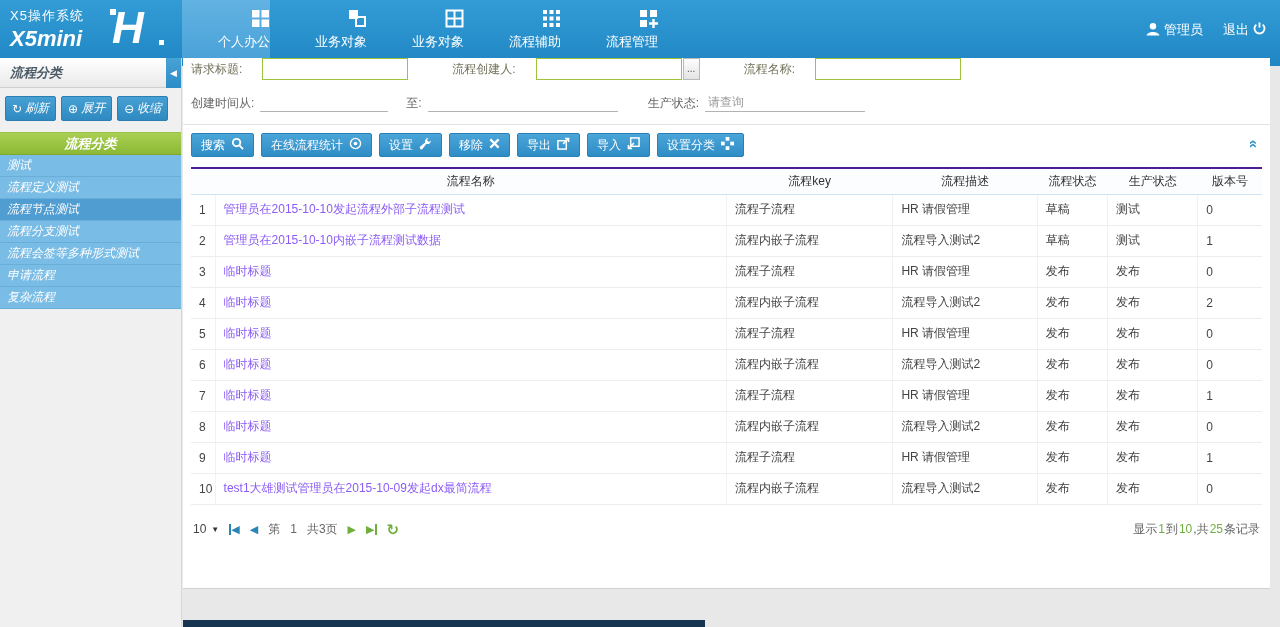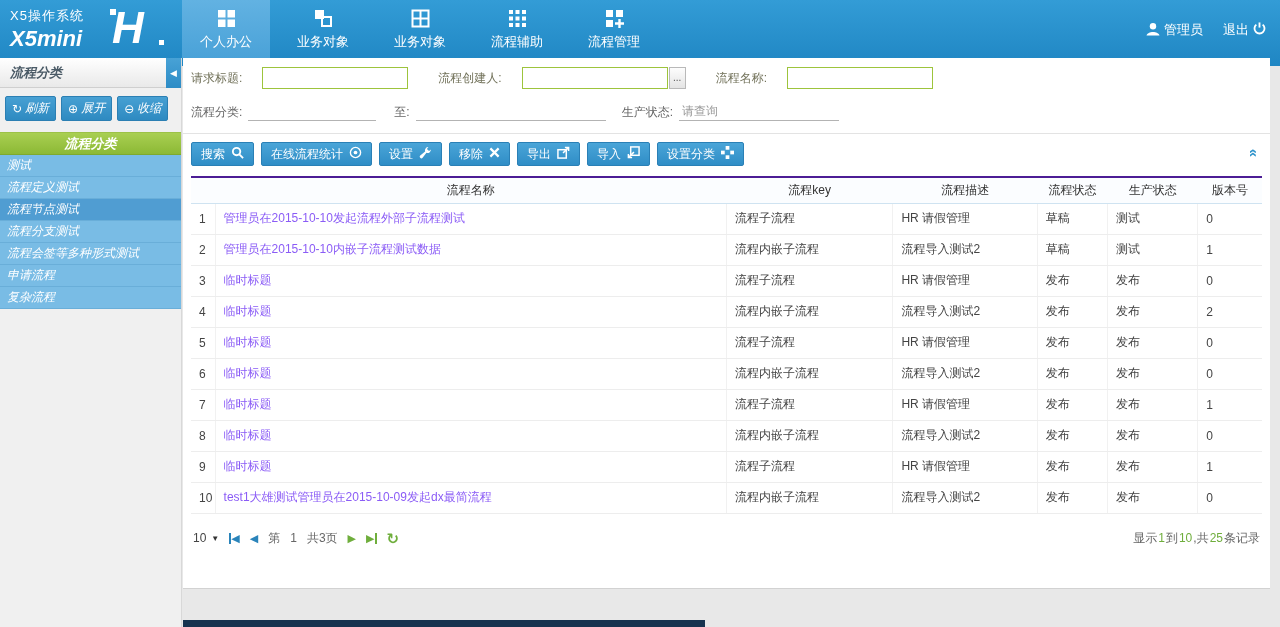--- a/index.html
+++ b/index.html
@@ -10,43 +10,43 @@
   .header{height:66px;background:linear-gradient(#339cd6,#1f86c3);position:relative;display:flex;}
   .logo-block{flex:0 0 182px;position:relative;color:#fff;padding:7px 0 0 10px;}
   .sys-title{font-size:13px;letter-spacing:1px;}
   .brand{font-size:22px;font-weight:bold;font-style:italic;margin-top:1px;}
   .logo-h{position:absolute;right:16px;top:3px;width:54px;height:50px;}
   .h-letter{font-size:44px;line-height:50px;font-weight:bold;font-style:italic;color:#fff;}
   .h-sq{position:absolute;background:#fff;}
   .sq1{left:-2px;top:6px;width:6px;height:6px;}
   .sq2{right:2px;bottom:8px;width:5px;height:5px;}
   .nav{display:flex;height:58px;}
-  .nav-item{width:88px;margin-right:9px;text-align:center;color:#fff;cursor:pointer;padding-top:9px;}
+  .nav-item{width:88px;margin-right:9px;text-align:right;color:#fff;cursor:pointer;padding-top:9px;}
   .nav-item.active{background:linear-gradient(#62b2e2,#4aa2d8);}
   .nav-icon{display:block;height:20px;}
   .nav-label{display:block;font-size:13px;margin-top:4px;}
   .header-right{position:absolute;right:14px;top:21px;display:flex;gap:20px;color:#fff;font-size:13px;}
   .hr-item{display:flex;align-items:center;gap:4px;cursor:pointer;}
 
   
   .sidebar{position:absolute;top:58px;left:0;width:182px;bottom:0;background:#f0f0f0;border-right:1px solid #d8d8d8;font-style:italic;}
   .side-title{height:30px;line-height:29px;background:linear-gradient(#ffffff,#e9e9e9);border-bottom:1px solid #cfcfcf;padding-left:10px;font-size:13px;font-weight:bold;color:#4a5a66;position:relative;}
   .side-collapse{position:absolute;right:0;top:0;width:15px;height:30px;background:linear-gradient(#48a2d6,#2d8cc6);color:#fff;font-size:9px;display:flex;align-items:center;justify-content:center;cursor:pointer;}
   .side-btns{display:flex;gap:5px;padding:8px 5px;}
   .side-btn{background:linear-gradient(#47a0d3,#2e8ac1);border:1px solid #2b7fb3;border-radius:2px;color:#fff;font-size:12px;padding:3px 6px;display:flex;align-items:center;gap:3px;cursor:pointer;}
   .bico{font-size:12px;line-height:1;}
   .side-green{margin-top:3px;height:23px;line-height:22px;text-align:center;color:#fff;font-weight:bold;font-size:13px;background:linear-gradient(#a9cf52,#8cb935);border-top:1px solid #9cc247;border-bottom:1px solid #7ea92e;}
   .side-item{height:22px;line-height:21px;background:#79bce5;border-bottom:1px solid #69aed9;color:#fff;padding-left:7px;cursor:pointer;white-space:nowrap;overflow:hidden;}
   .side-item.selected{background:#509dd2;}
 
   
   .main-panel{position:absolute;left:183px;top:58px;width:1087px;height:531px;background:#fff;border-bottom:1px solid #d2d2d2;}
-  .search-row1{display:flex;align-items:center;padding:9px 8px 6px;gap:20px;}
+  .search-row1{display:flex;align-items:center;padding:0 8px 6px;gap:20px;}
   .f-label{color:#72725a;}
-  .ml24{margin-left:10px;}
+  .ml24{margin-left:24px;}
   .ml12{margin-left:12px;}
   .g-input{width:146px;height:22px;border:1px solid #9dc43c;outline:none;padding:0 4px;font-size:12px;color:#444;background:#fff;}
   .input-group{display:flex;align-items:center;}
   .more-btn{width:17px;height:22px;border:1px solid #b9b9b9;background:linear-gradient(#fdfdfd,#e4e4e4);font-size:10px;line-height:1;color:#555;cursor:pointer;margin-left:1px;}
   .search-row2{display:flex;align-items:center;padding:8px 8px 12px;gap:6px;color:#666;}
   .u-input{border:none;border-bottom:1px solid #b3b3b3;background:transparent;outline:none;height:18px;font-size:12px;color:#999;padding:0 3px;}
   .u-from{width:128px;}.u-to{width:190px;}.u-prod{width:160px;}
 
   .toolbar{position:relative;border-top:1px solid #e3e3e3;padding:8px;display:flex;gap:7px;}
   .t-btn{height:24px;background:linear-gradient(#4aa5d8,#2f8dc6);border:1px solid #2a80b6;border-radius:2px;color:#fff;font-size:12px;padding:0 9px;display:flex;align-items:center;gap:6px;cursor:pointer;white-space:nowrap;}
@@ -195,21 +195,21 @@
     <label class="f-label ml24">流程创建人:</label>
     <span class="input-group">
       <input class="g-input" style="">
       <button class="more-btn">...</button>
     </span>
     <label class="f-label ml24">流程名称:</label>
     <input class="g-input" style="">
   </div>
 
   <div class="search-row2">
-    <label>流程分类:</label>
+    <label>创建时间从:</label>
     <input class="u-input u-from" style="">
     <label class="ml12">至:</label>
     <input class="u-input u-to" style="">
     <label class="ml24">生产状态:</label>
     <input class="u-input u-prod" value="请查询" style="">
   </div>
 
   <div class="toolbar">
     <span class="t-btn">
       <span>搜索</span>

